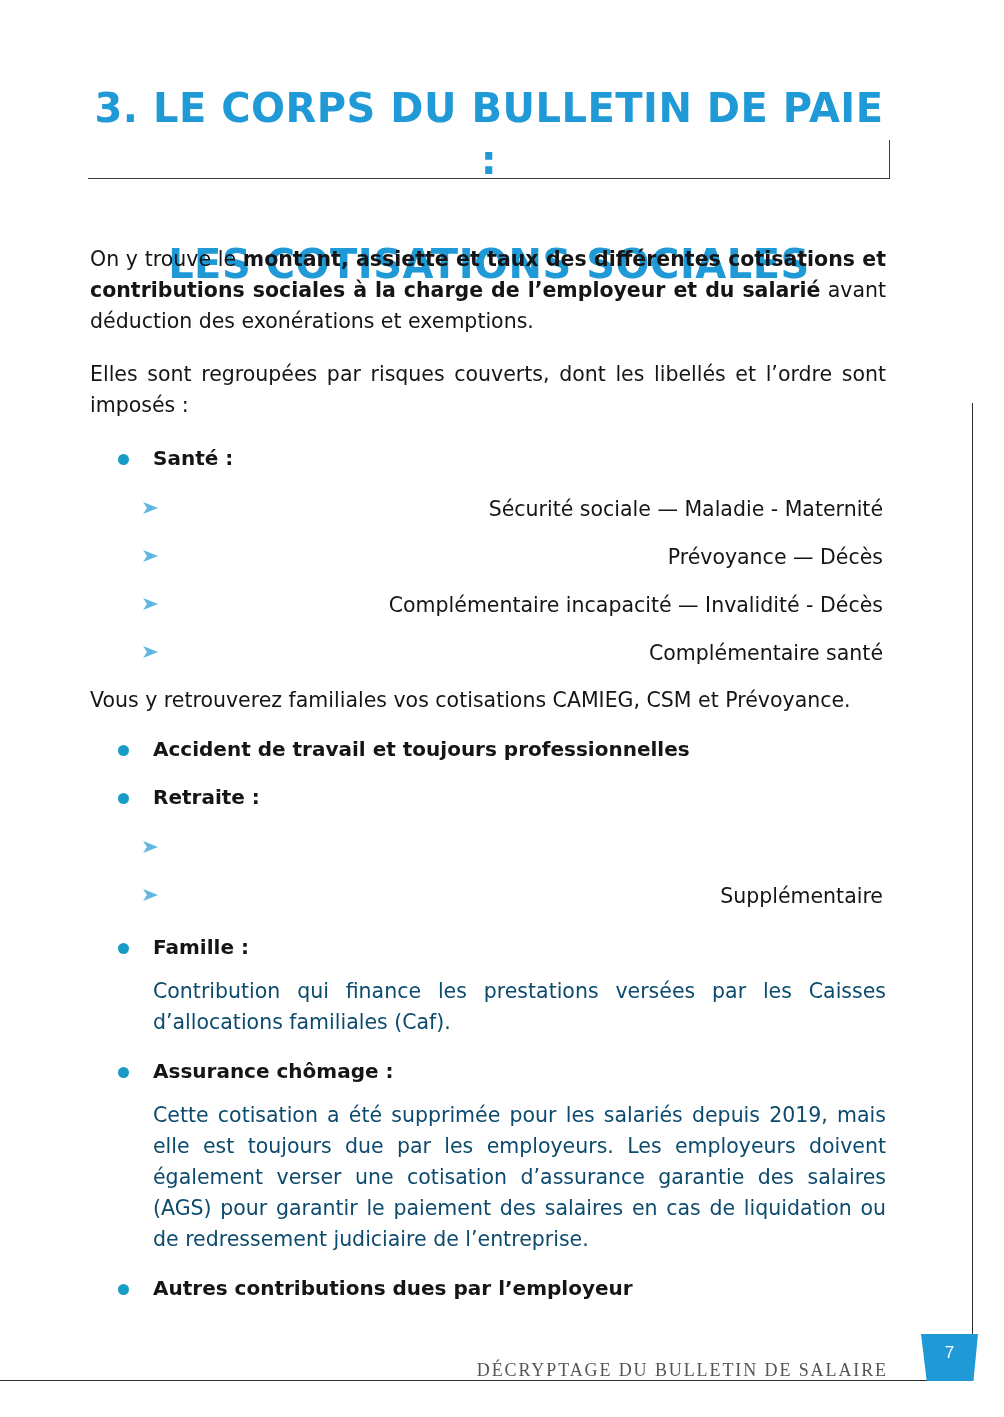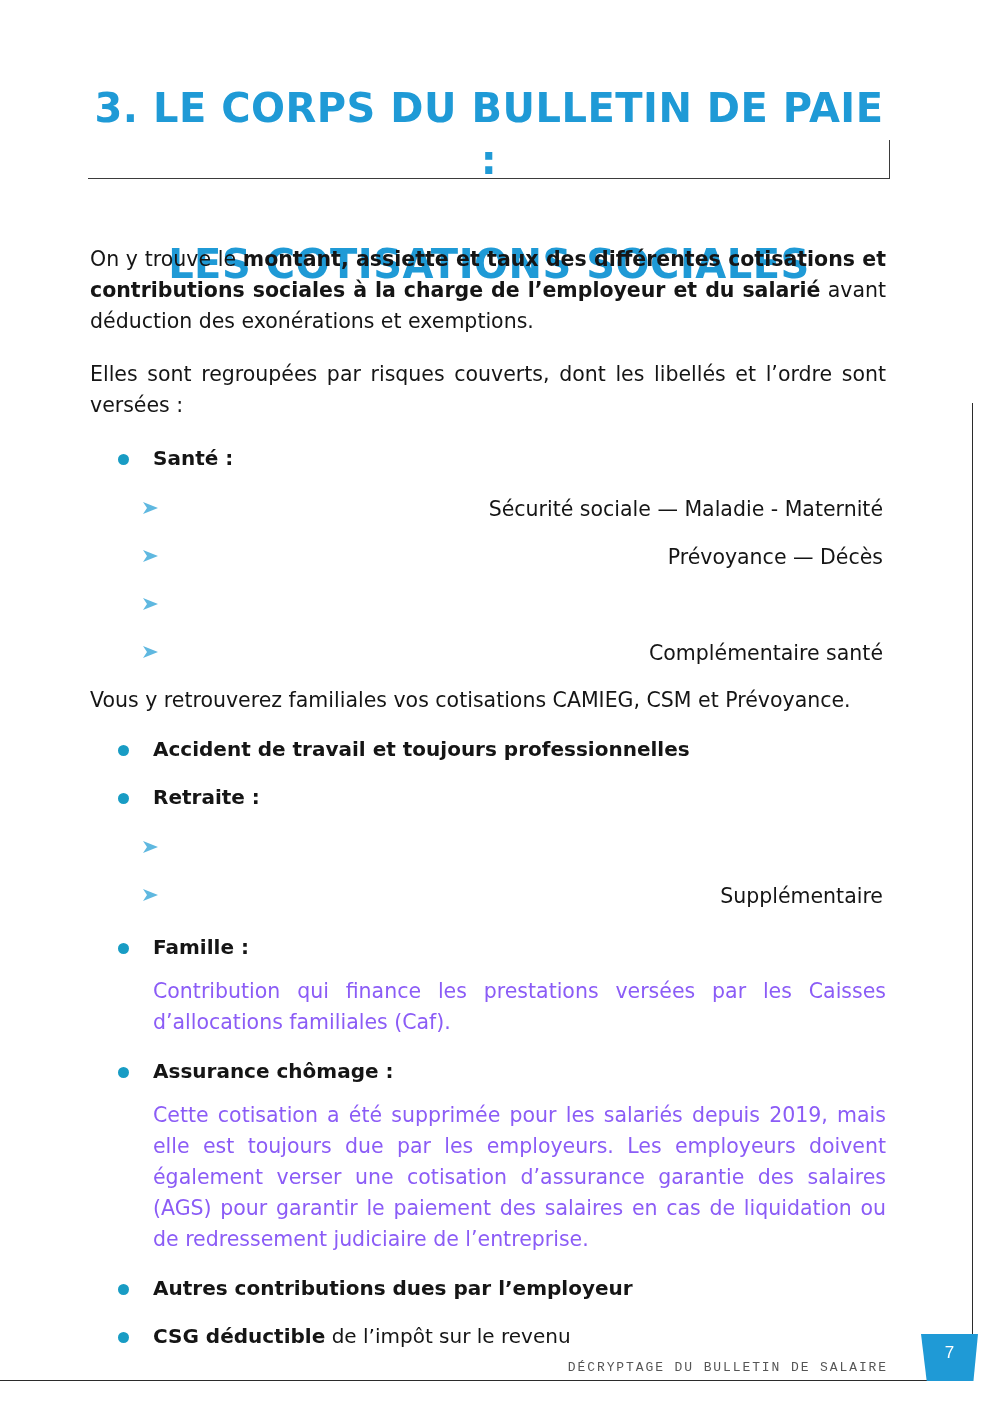--- a/index.html
+++ b/index.html
@@ -151,39 +151,39 @@
   li.lv2 .arrow svg { display: block; }
 
   
   .sub-para {
     margin: 0;
     padding-left: 63px;
     font-family: "DejaVu Sans", sans-serif;
     font-size: 20.5px;
     line-height: 31px;
     text-align: justify;
-    color: #8b5cf6;
+    color: #0c4a6e;
   }
   .row-sp-18 { height: 18px; }
   .row-sp-14 { height: 14px; }
 
   
   .footer {
     position: absolute;
     left: 0;
     top: 1352px;
     width: 1004px;
     height: 65px;
   }
   .footer-text {
     position: absolute;
     right: 116px;
     top: 8px;
-    font-family: Liberation Mono, monospace;
-    font-size: 13px;
+    font-family: Liberation Serif, serif;
+    font-size: 18px;
     letter-spacing: 1.9px;
     color: #555555;
     white-space: nowrap;
   }
   .footer-rule {
     position: absolute;
     left: 0;
     top: 28px;
     width: 972px;
     height: 1px;
@@ -225,21 +225,21 @@
   <div class="title-rule-tick"></div>
 
   <div class="right-rule"></div>
 
   <div class="content">
 
     <p class="para"><span>On y trouve le </span><b>montant, assiette et taux des différentes cotisations et contributions sociales à la charge de l’employeur et du salarié</b><span> avant déduction des exonérations et exemptions.</span></p>
 
     <div class="gap-22"></div>
 
-    <p class="para">Elles sont regroupées par risques couverts, dont les libellés et l’ordre sont versées :</p>
+    <p class="para">Elles sont regroupées par risques couverts, dont les libellés et l’ordre sont imposés :</p>
 
     <div class="gap-22"></div>
 
     <ul class="lv1">
       <li class="lv1">
         <span class="dot"></span>
         <span class="lbl">Santé :</span>
       </li>
     </ul>
 
@@ -263,20 +263,21 @@
           </span>
         <span>Prévoyance — Décès</span>
       </li>
       <li style="height:18px"></li>
       <li class="lv2">
         <span class="arrow">
             <svg width="20" height="20" viewBox="0 0 20 20" aria-hidden="true">
               <path d="M2 4 L17 10 L2 16 L6 10 Z" fill="#5fb8e0"></path>
             </svg>
           </span>
+        <span>Complémentaire incapacité — Invalidité - Décès</span>
       </li>
       <li style="height:18px"></li>
       <li class="lv2">
         <span class="arrow">
             <svg width="20" height="20" viewBox="0 0 20 20" aria-hidden="true">
               <path d="M2 4 L17 10 L2 16 L6 10 Z" fill="#5fb8e0"></path>
             </svg>
           </span>
         <span>Complémentaire santé</span>
       </li>
@@ -355,26 +356,20 @@
 
     <ul class="lv1">
       <li class="lv1">
         <span class="dot"></span>
         <span class="lbl">Autres contributions dues par l’employeur</span>
       </li>
     </ul>
 
     <div class="row-sp-18"></div>
 
-    <ul class="lv1">
-      <li class="lv1">
-        <span class="dot"></span>
-        <span class="lbl">CSG déductible</span><span class="lbl-reg"> de l’impôt sur le revenu</span>
-      </li>
-    </ul>
 
   </div>
 
   <div class="footer">
     <div class="footer-text">DÉCRYPTAGE DU BULLETIN DE SALAIRE</div>
     <div class="footer-rule"></div>
     <div class="page-badge">
       <span>7</span>
     </div>
   </div>

